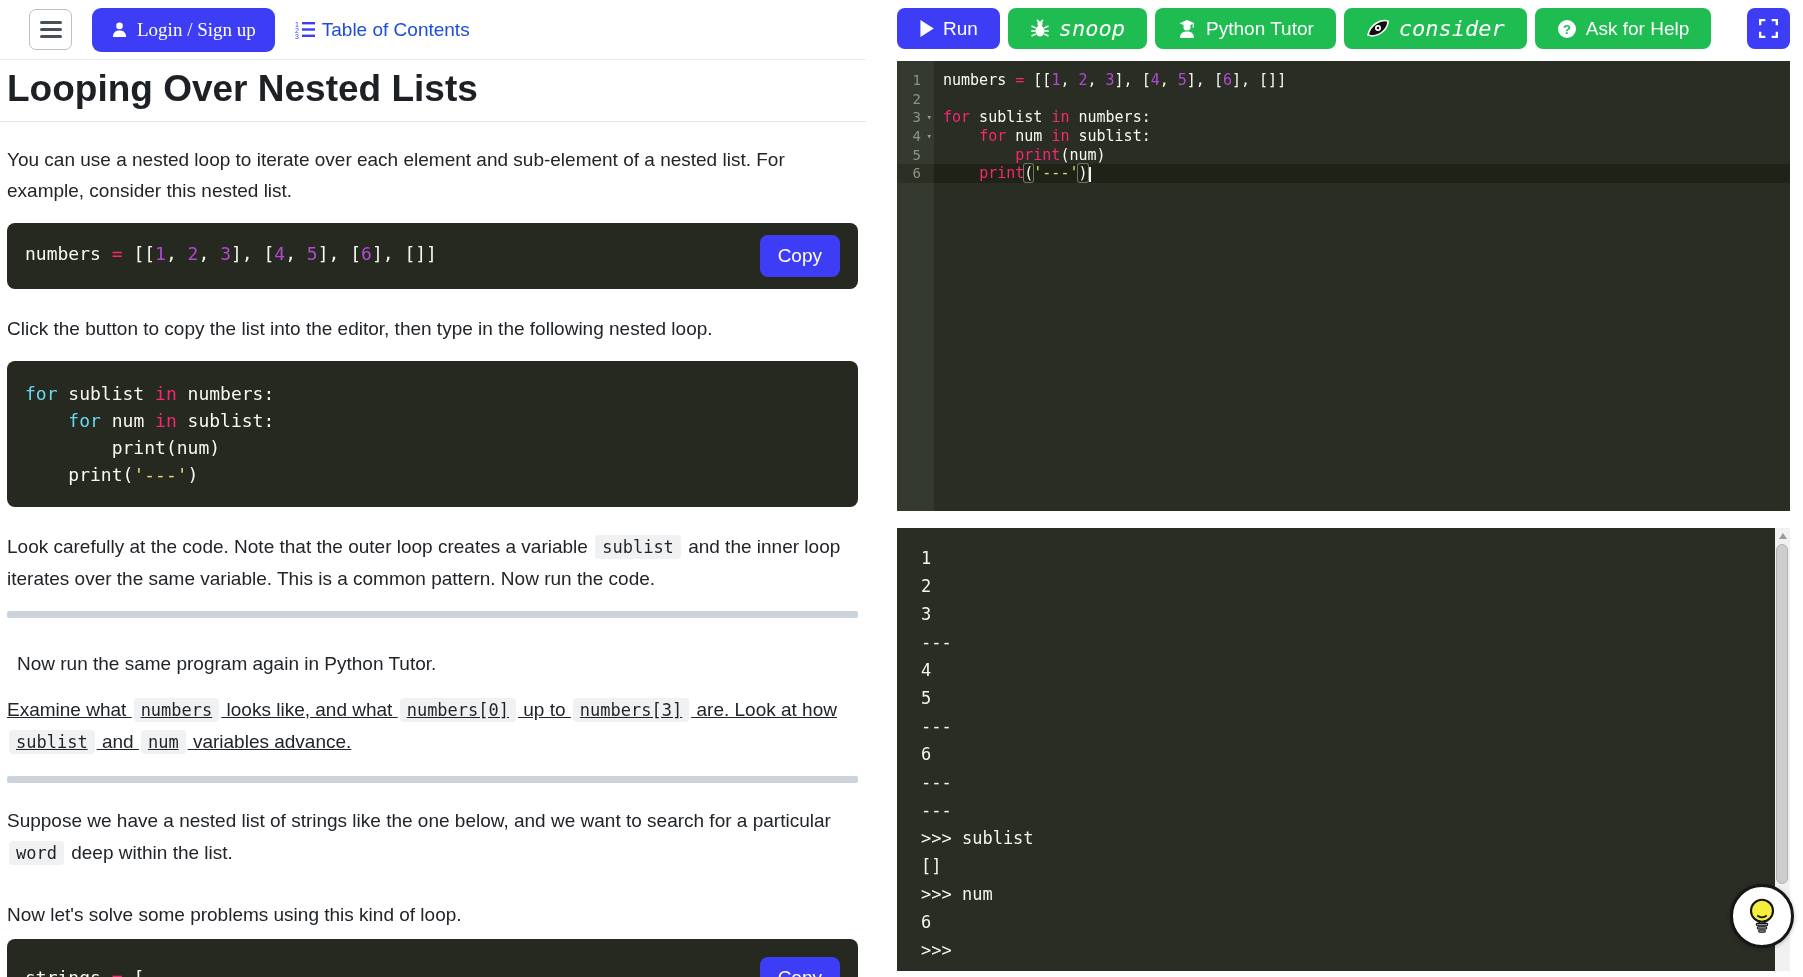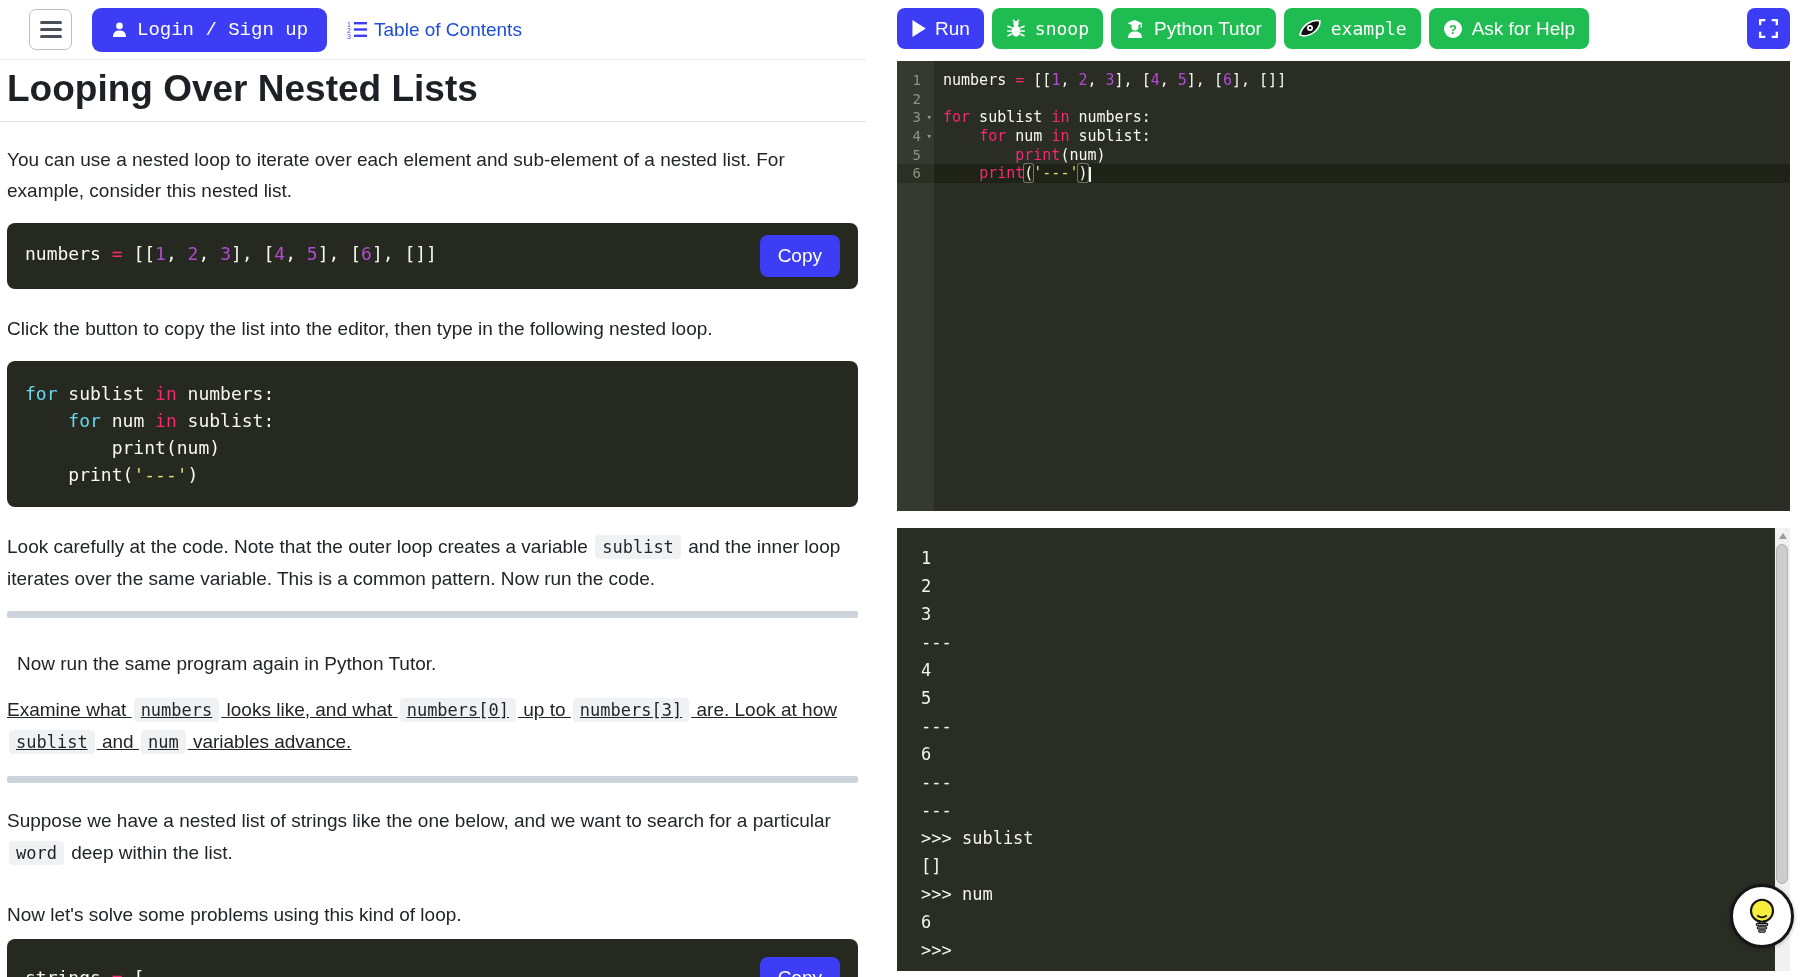--- a/index.html
+++ b/index.html
@@ -8,21 +8,21 @@
     position: relative; width: 1803px; height: 977px; overflow: hidden;
     background: #ffffff; font-family: "Liberation Sans", sans-serif; color:#212529;
   }
   
   .left-panel { position:absolute; left:0; top:0; width:866px; height:977px; background:#fff; }
   .lp-header { display:flex; align-items:center; height:60px; padding-left:29px; gap:20px; border-bottom:1px solid #e9ecef; }
   .hamburger-btn { width:43px; height:41px; background:#fff; border:1px solid #b9c0c7; border-radius:7px;
     display:flex; flex-direction:column; justify-content:center; align-items:center; gap:4px; cursor:pointer; }
   .hamburger-btn i { display:block; width:22px; height:3px; background:#495057; border-radius:2px; }
   .btn-blue { background:#3d3df6; color:#fff; border:none; border-radius:9px; font-size:19px;
-    display:inline-flex; align-items:center; gap:9px; padding:11px 19px; cursor:pointer; font-family:Liberation Mono, monospace; }
+    display:inline-flex; align-items:center; gap:9px; padding:11px 19px; cursor:pointer; font-family:Liberation Serif, serif; }
   .toc-link { color:#1d4ed8; font-size:19px; text-decoration:none; display:inline-flex; align-items:center; gap:6px; cursor:pointer; }
   h1.page-title { font-size:37px; font-weight:700; color:#1d2125; margin:8px 8px 10px 7px; line-height:1.15; }
   hr.title-rule { border:none; border-top:1px solid #e2e6e9; }
   .para { font-size:19px; line-height:1.68; margin:24px 8px 0 7px; color:#212529; }
   .p1 { margin-top:22px; } .p3 { margin-top:24px; } .p4 { margin-top:30px;margin-left:17px; }
   .p5 { margin-top:14px;text-decoration:underline; } .p6 { margin-top:30px; } .p7 { margin-top:22px; }
   .chip { background:#f0f1f2; border-radius:4px; padding:2px 7px; margin:0 2px;
     font-family:"DejaVu Sans Mono", monospace; font-size:17px; color:#1f2328; line-height:1; white-space:nowrap; }
   .code-block { background:#26291f; border-radius:8px; margin:16px 8px 0 7px; color:#f8f8f2;
     font-family:"DejaVu Sans Mono", monospace; font-size:18px; }
@@ -36,24 +36,24 @@
   .section-divider { height:7px; background:#ccd3da; border-radius:2px; margin:16px 8px 0 7px; }
   .sd2 { margin-top:18px; }
   
   .tk-w { color:#f8f8f2; } .tk-k { color:#f92672; } .tk-n { color:#b24ad4; }
   .tk-s { color:#e6db74; } .tk-cy { color:#66d9ef; }
   .tk-bh { color:#f8f8f2; box-shadow:0 0 0 1px #70756a; border-radius:2px; }
   
   .right-panel { position:absolute; left:897px; top:0; width:893px; height:977px; }
   .toolbar { display:flex; gap:8px; padding-top:8px; align-items:center; }
   .tb-btn { height:41px; border:none; border-radius:8px; color:#fff; font-size:19px;
-    display:inline-flex; align-items:center; gap:9px; padding:0 14px; cursor:pointer; font-family:"Liberation Sans",sans-serif; }
+    display:inline-flex; align-items:center; gap:9px; padding:0 22px; cursor:pointer; font-family:"Liberation Sans",sans-serif; }
   .tb-blue { background:#3d3df6; }
   .tb-green { background:#1fbc51; }
-  .mono-label { font-family:"DejaVu Sans Mono", monospace; font-size:18px; }
+  .mono-label { font-family:"DejaVu Sans Mono", monospace; font-size:22px;font-style:italic; }
   .fullscreen-btn { margin-left:auto; width:43px; height:41px; background:#3d3df6; border:none; border-radius:8px;
     display:flex; align-items:center; justify-content:center; cursor:pointer; }
   
   .editor { position:relative; margin-top:12px; height:450px; background:#292d23; overflow:hidden;
     font-family:"DejaVu Sans Mono", monospace; }
   .gutter-bg { position:absolute; left:0; top:0; width:37px; height:100%; background:#353a30; }
   .ed-lines { position:relative; padding-top:10px; }
   .ed-row { display:flex; height:18.7px; align-items:center; }
   .ed-gutter { position:relative; width:37px; flex:0 0 37px; text-align:right; padding-right:13px;
     font-size:14px; color:#8d9384; height:100%; line-height:18.7px; }
@@ -188,21 +188,21 @@
           <rect x="15.6" y="4.2" width="1.3" height="4.5" fill="#fff"></rect>
         </svg>
         <span>Python Tutor</span>
       </button>
       <button class="tb-btn tb-green">
         <svg width="24" height="22" viewBox="0 0 24 22">
           <path d="M2 17 C4 7 14 1 22 3 C22 10 16 17 6 18 Z" fill="#111" stroke="#fff" stroke-width="1.6"></path>
           <circle cx="12" cy="10" r="3" fill="#fff"></circle>
           <circle cx="12" cy="10" r="1.3" fill="#111"></circle>
         </svg>
-        <span class="mono-label">example</span>
+        <span class="mono-label">consider</span>
       </button>
       <button class="tb-btn tb-green">
         <svg width="20" height="20" viewBox="0 0 20 20">
           <circle cx="10" cy="10" r="9" fill="#fff"></circle>
           <text x="10" y="14.5" font-size="13" font-weight="bold" text-anchor="middle" fill="#1fbc51" font-family="Liberation Sans">?</text>
         </svg>
         <span>Ask for Help</span>
       </button>
       <button class="fullscreen-btn" aria-label="fullscreen">
         <svg width="19" height="19" viewBox="0 0 18 18" fill="none" stroke="#fff" stroke-width="2.4">

